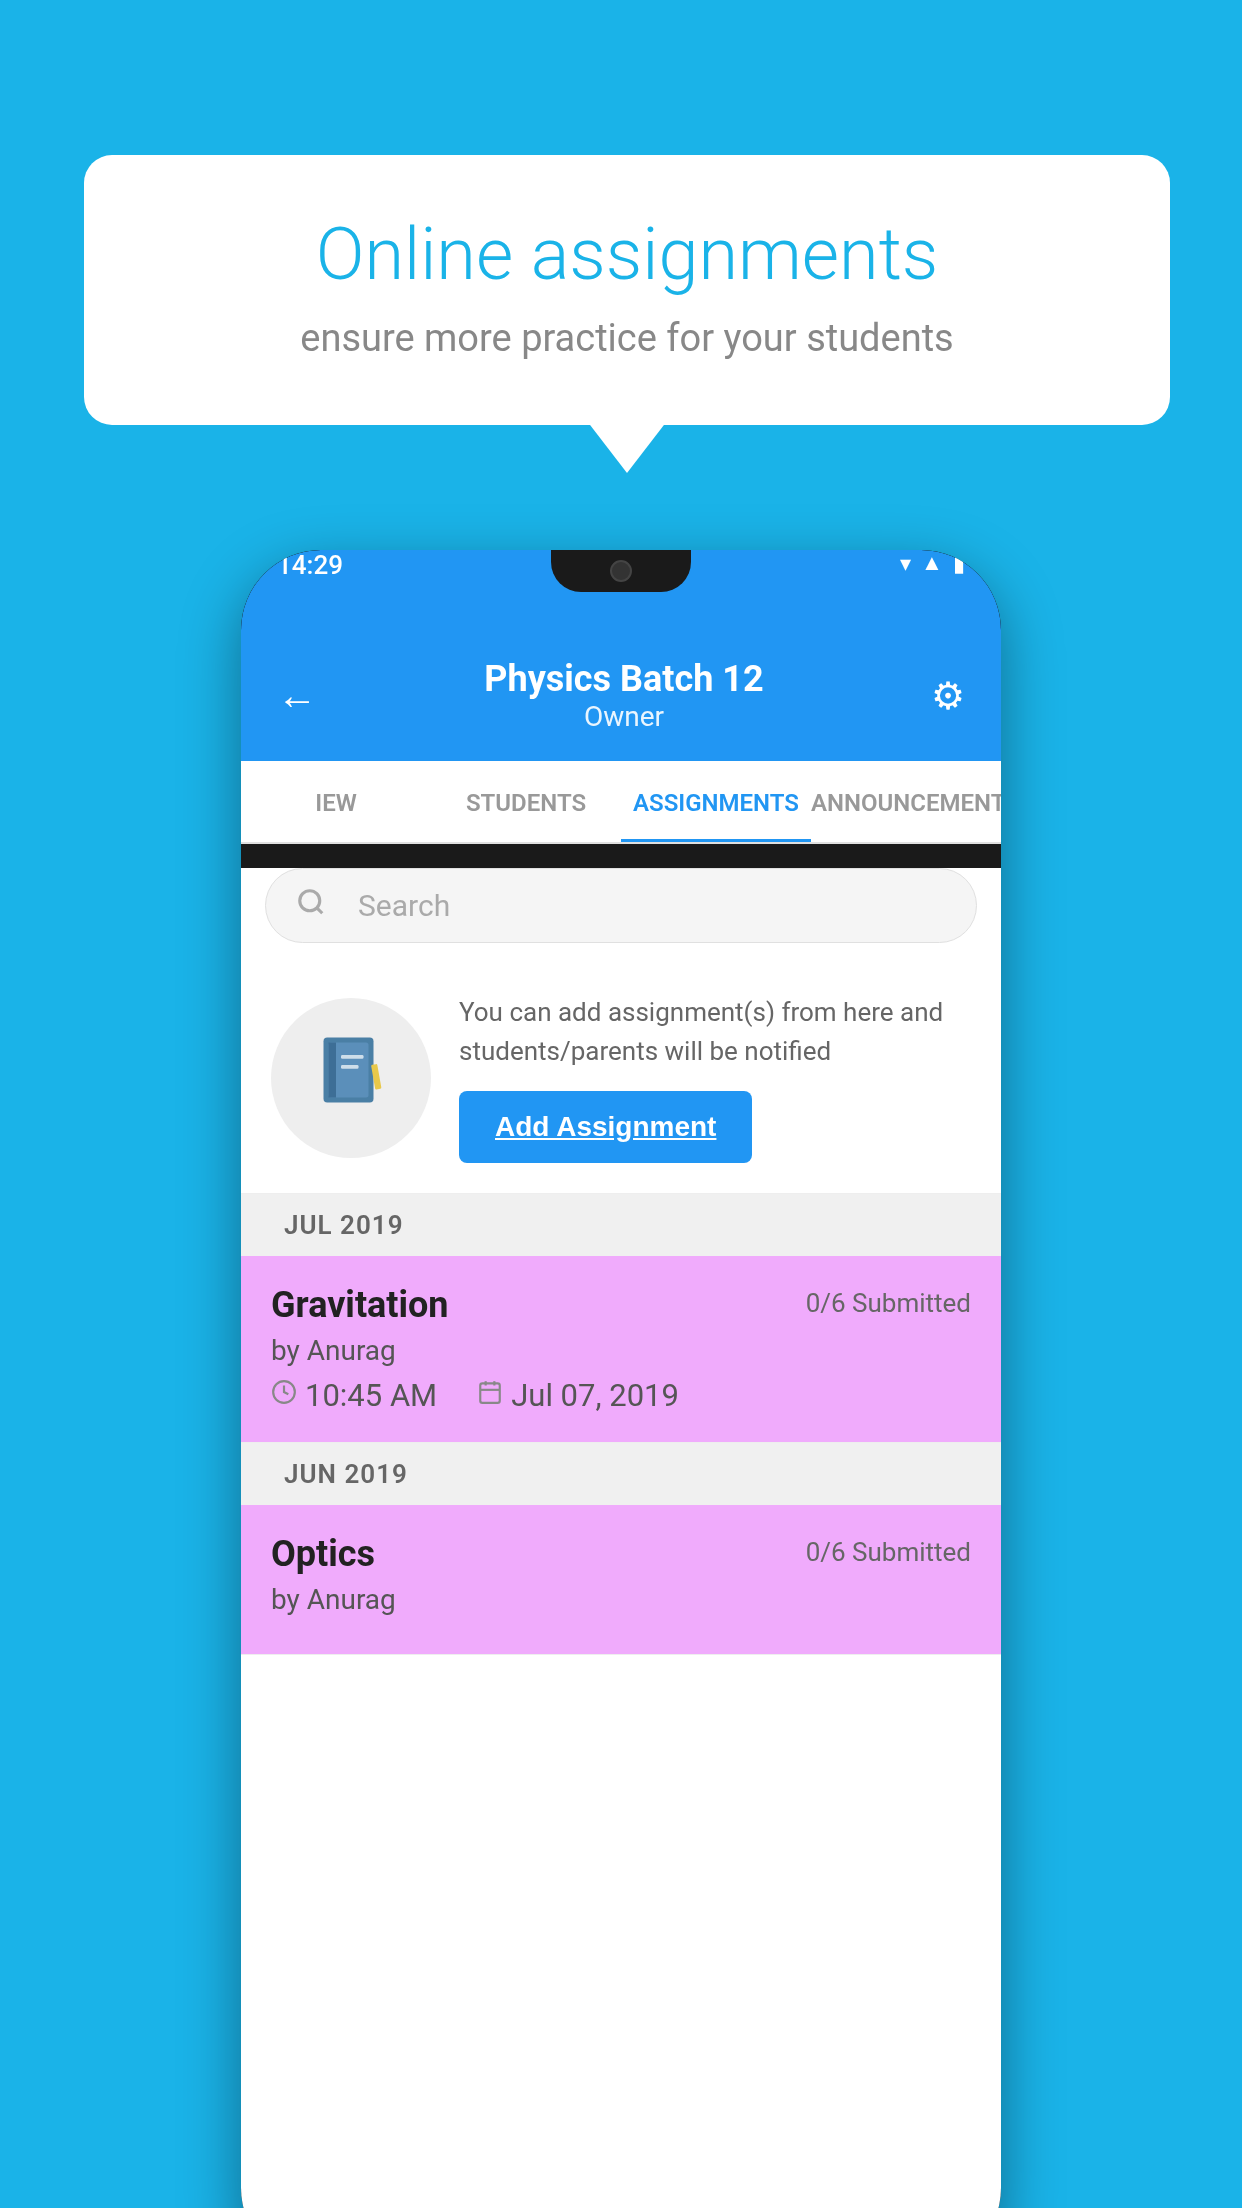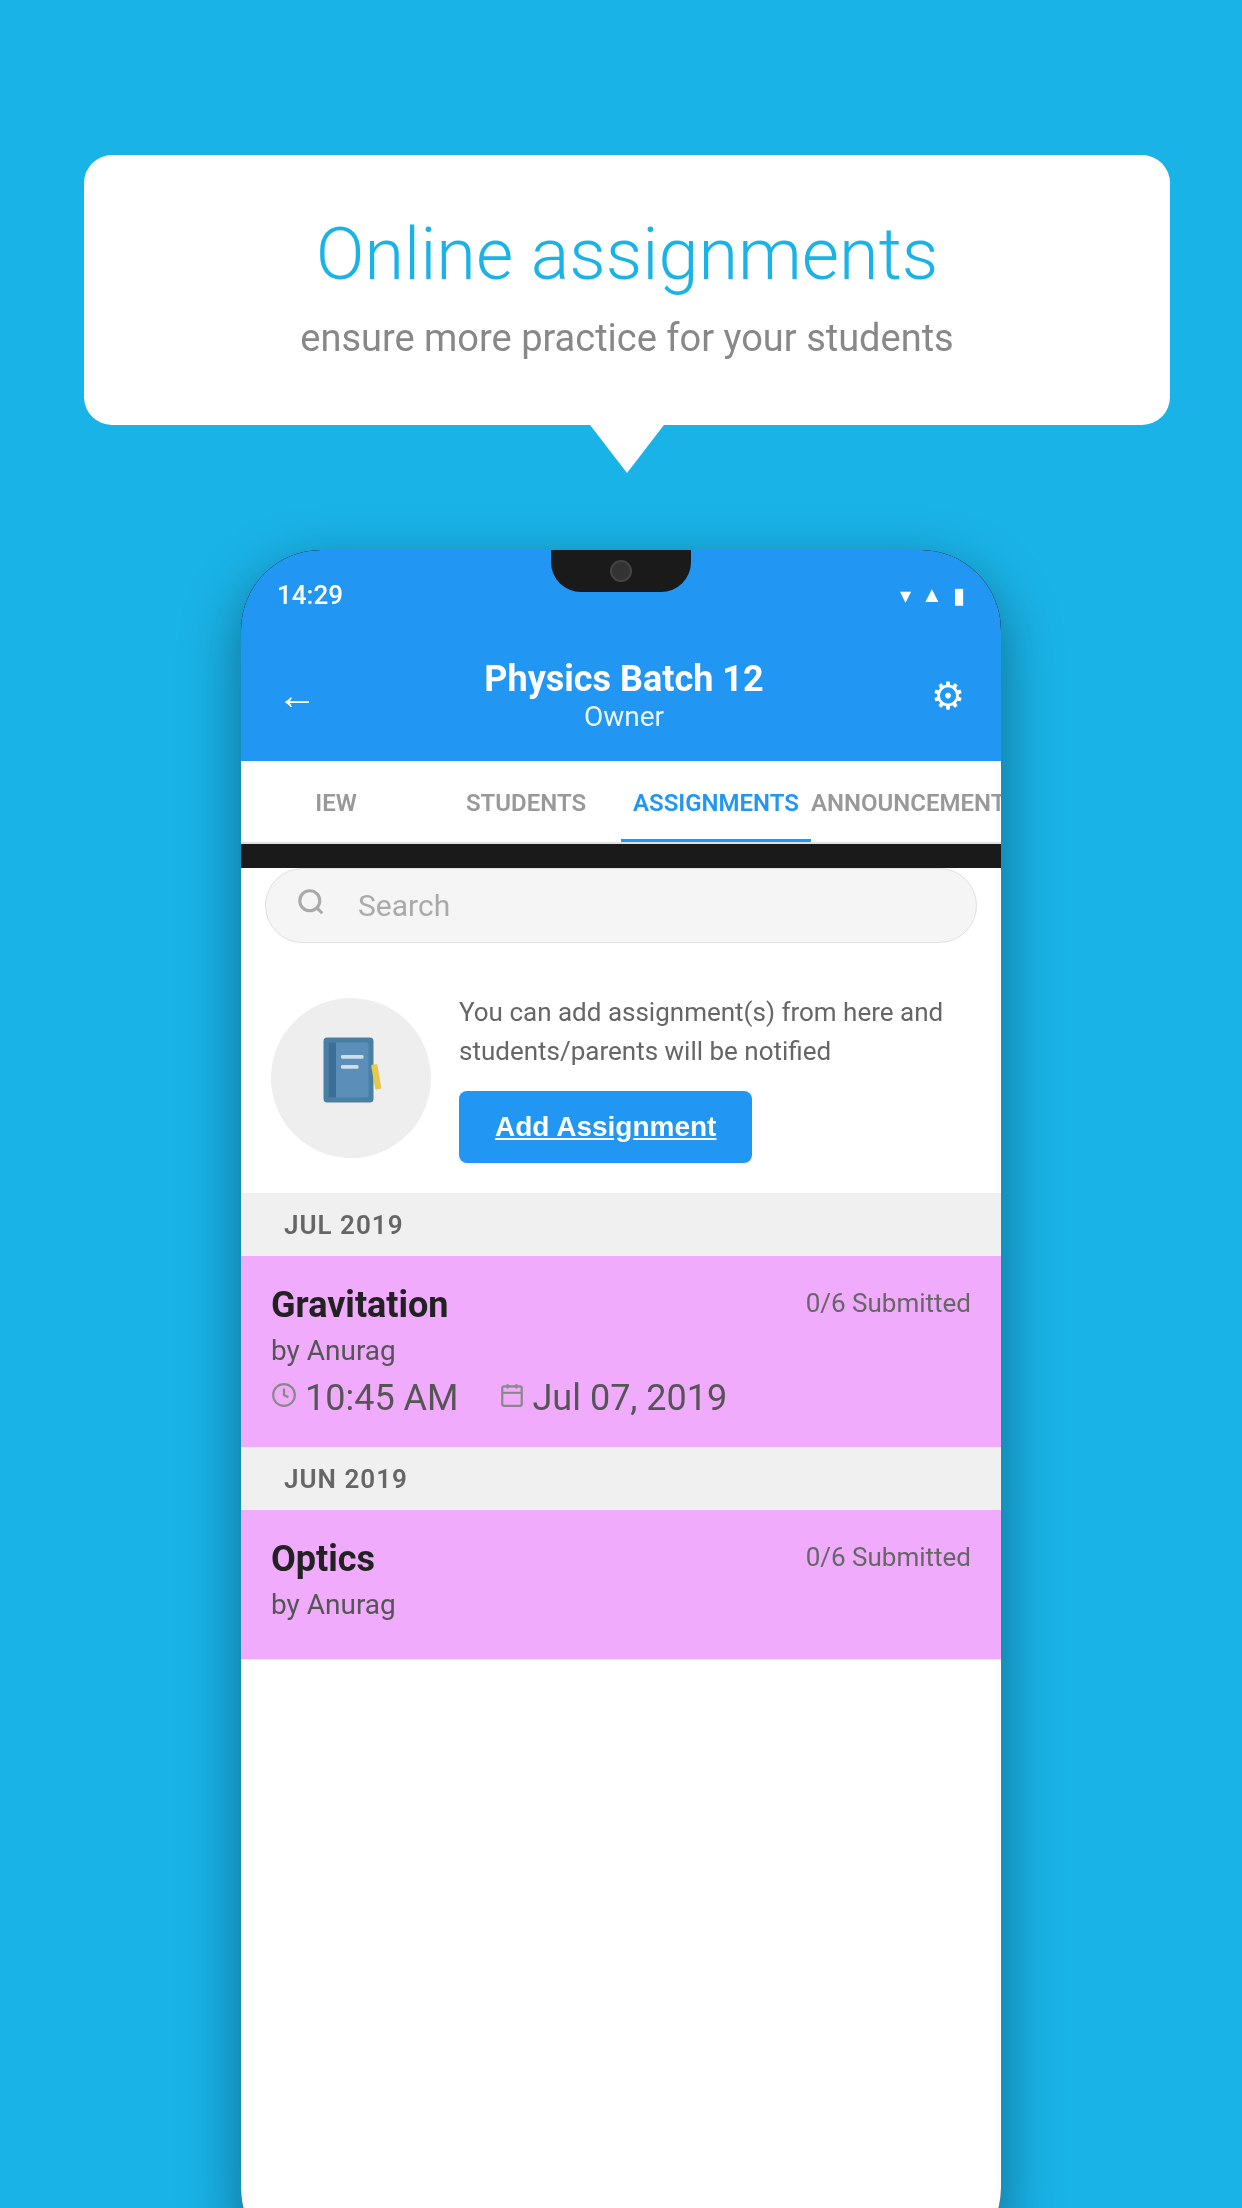--- a/index.html
+++ b/index.html
@@ -75,21 +75,21 @@
       overflow: hidden;
     }
 
     
     .phone-top-bar {
       background: #2196f3;
       height: 90px;
       position: relative;
       border-radius: 80px 80px 0 0;
       display: flex;
-      align-items: center;
+      align-items: flex-start;
       justify-content: space-between;
       padding: 0 36px;
     }
 
     .status-time {
       color: white;
       font-size: 26px;
       font-weight: 500;
     }
 
@@ -301,21 +301,21 @@
     .by-author {
       font-size: 28px;
       color: #555;
       margin-bottom: 10px;
     }
 
     .meta-item {
       display: flex;
       align-items: center;
       gap: 8px;
-      font-size: 36px;
+      font-size: 31px;
       color: #555;
       margin-right: 20px;
     }
 
     .meta-icon {
       font-size: 28px;
       color: #888;
     }
 
     .assignment-meta-row {

